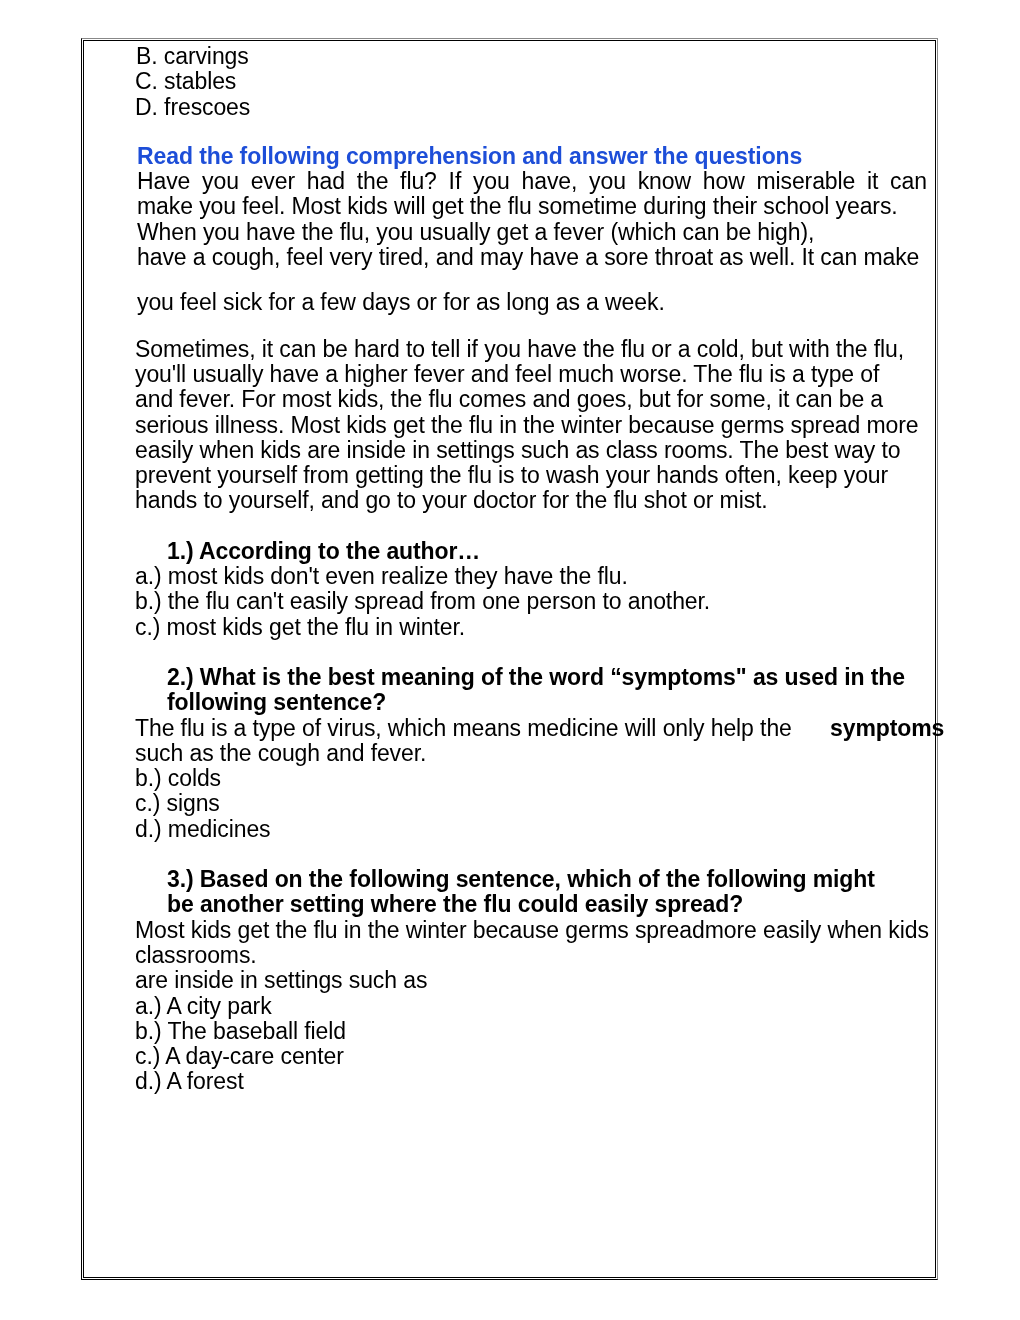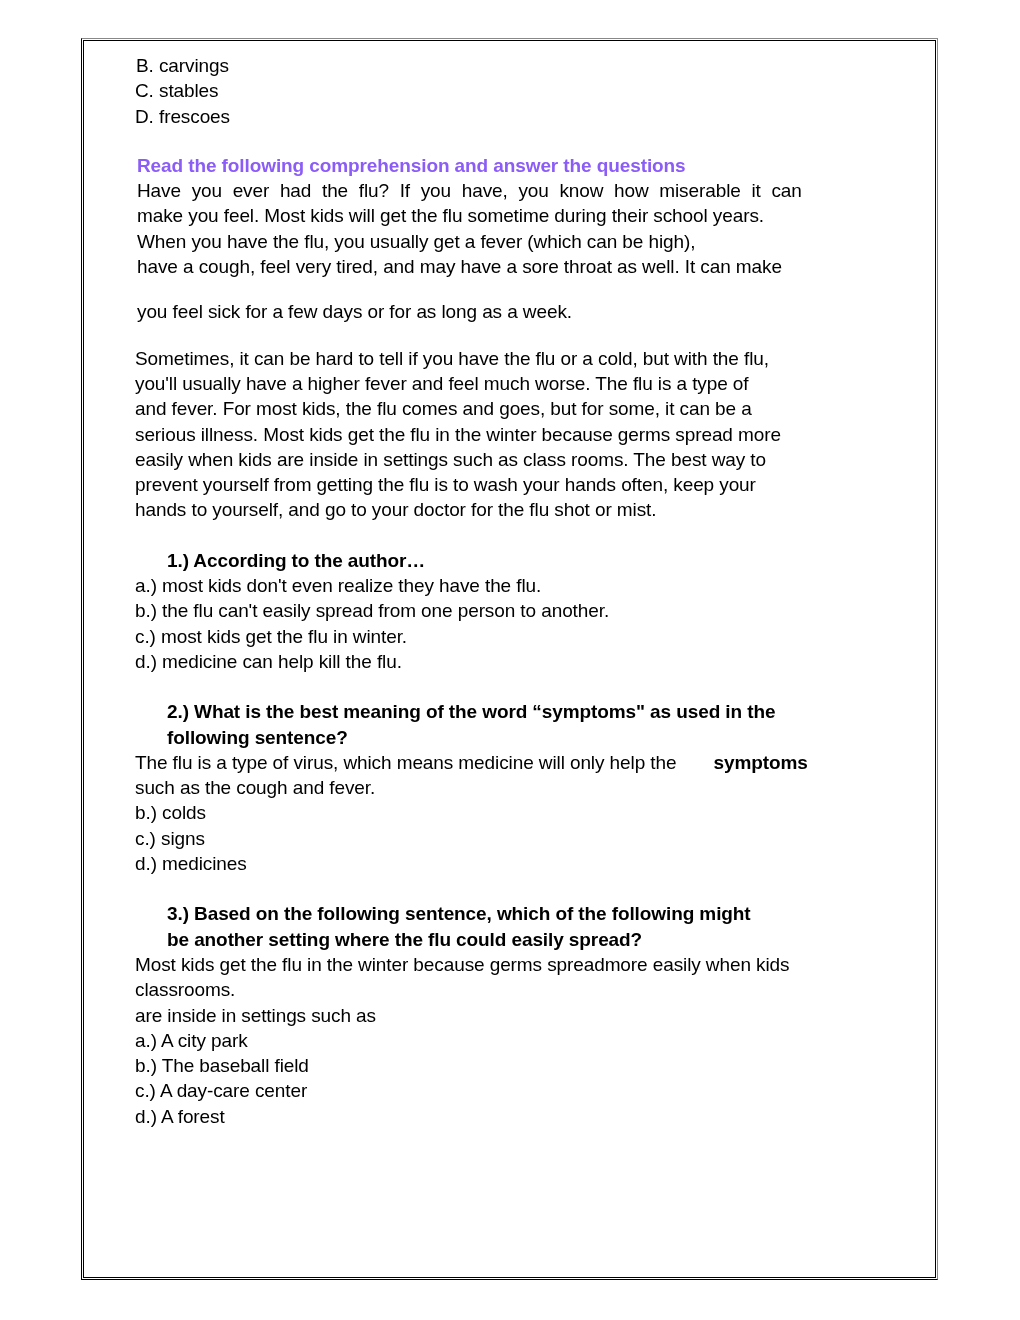--- a/index.html
+++ b/index.html
@@ -7,26 +7,26 @@
     .page-frame {
       position: absolute; left: 81px; top: 38px; width: 855px; height: 1240px;
       border-top: 1px solid #888; border-right: 1px solid #888;
       border-left: 1px solid #000; border-bottom: 1px solid #000;
     }
     .page-frame-inner {
       position: absolute; left: 1px; top: 1px; right: 1px; bottom: 1px;
       border: 1px solid #000;
     }
     .content {
-      position: absolute; left: 135px; top: 53px; width: 770px;
-      font-family: "Liberation Sans", sans-serif; font-size: 19px; color: #000;
+      position: absolute; left: 135px; top: 44px; width: 770px;
+      font-family: "Liberation Sans", sans-serif; font-size: 23px; color: #000;
       line-height: 25.3px; letter-spacing: -0.1px;
     }
     .line { white-space: nowrap; display: block; }
-    .red { color: #8b5cf6; font-weight: bold; }
+    .red { color: #1d4ed8; font-weight: bold; }
     .bold { font-weight: bold; margin-left: 32px; }
     .gap { height: 25px; }
   </style>
 </head>
 <body>
 
 <div class="page-frame">
   <div class="page-frame-inner"></div>
 </div>
 
@@ -63,21 +63,20 @@
     </div>
   </div>
 
   <div class="gap"></div>
 
   <div>
     <span class="line bold">1.) According to the author…</span>
     <span class="line">a.) most kids don't even realize they have the flu.</span>
     <span class="line">b.) the flu can't easily spread from one person to another.</span>
     <span class="line">c.) most kids get the flu in winter.</span>
-    <span class="line">d.) medicine can help kill the flu.</span>
   </div>
 
   <div class="gap"></div>
 
   <div>
     <span class="line bold">2.) What is the best meaning of the word “symptoms" as used in the</span>
     <span class="line bold">following sentence?</span>
     <span class="line"><span>The flu is a type of virus, which means medicine will only help the </span><span class="bold">symptoms</span></span>
     <span class="line">such as the cough and fever.</span>
     <span class="line">b.) colds</span>

